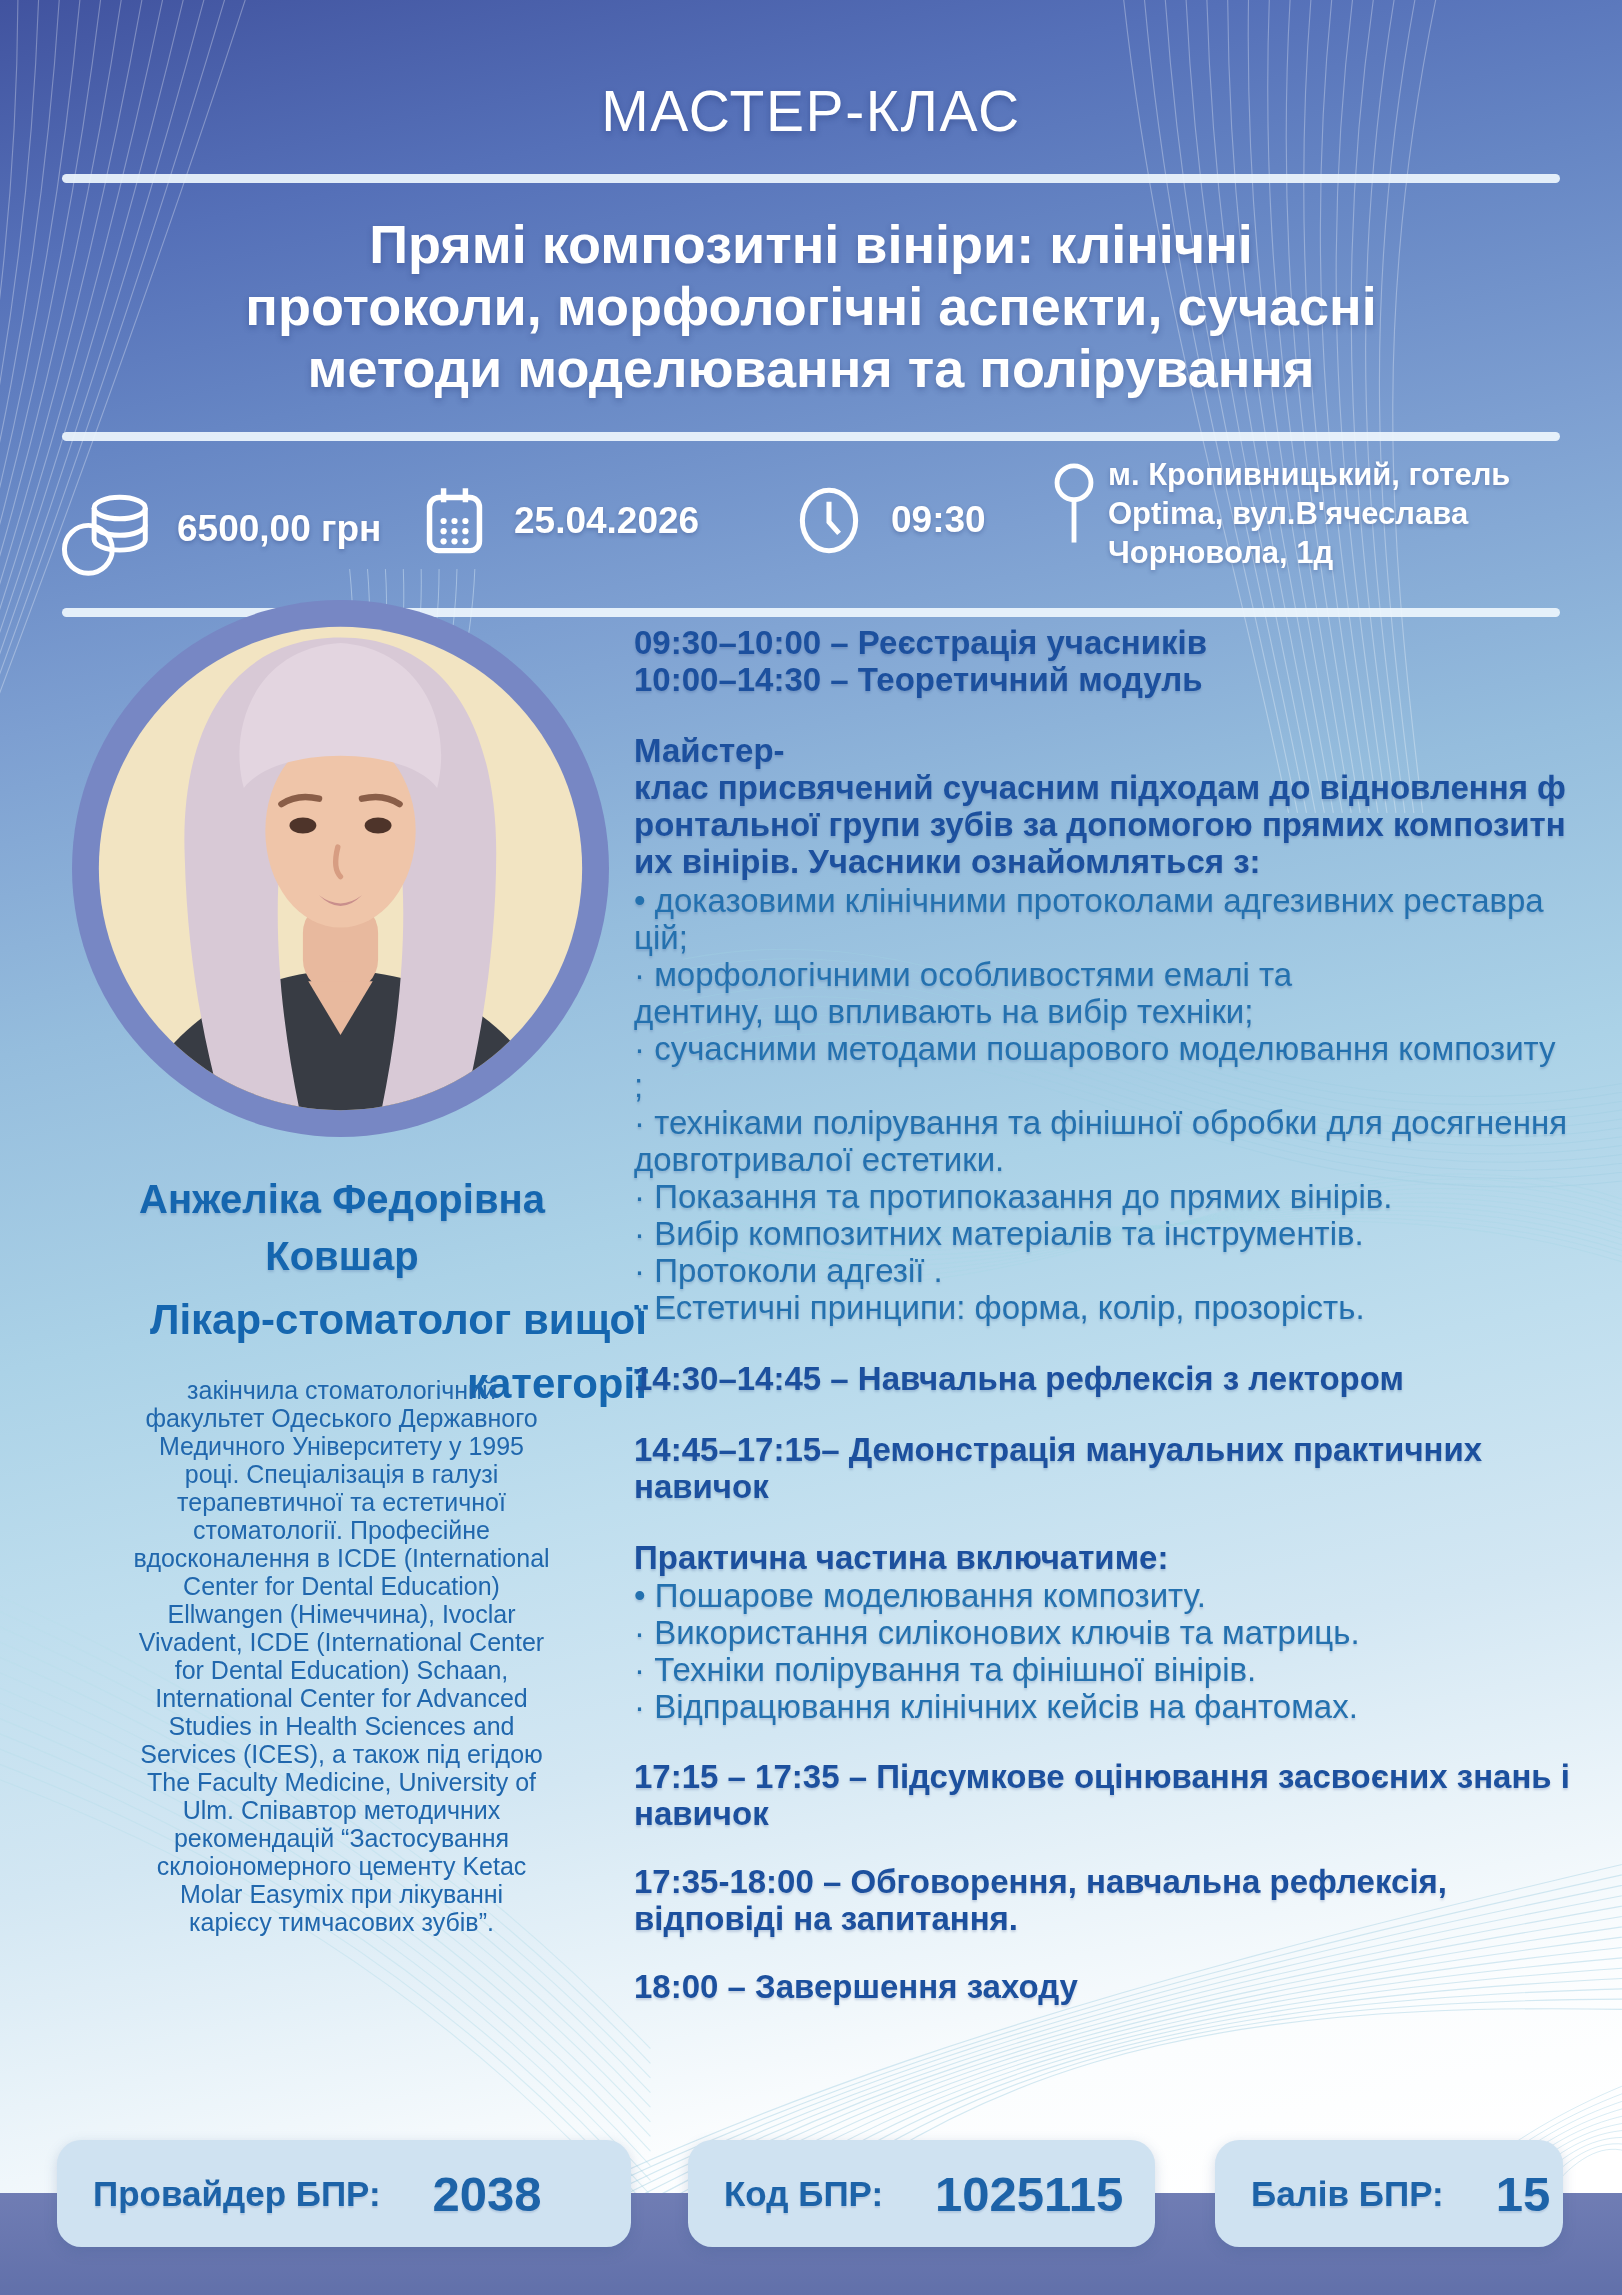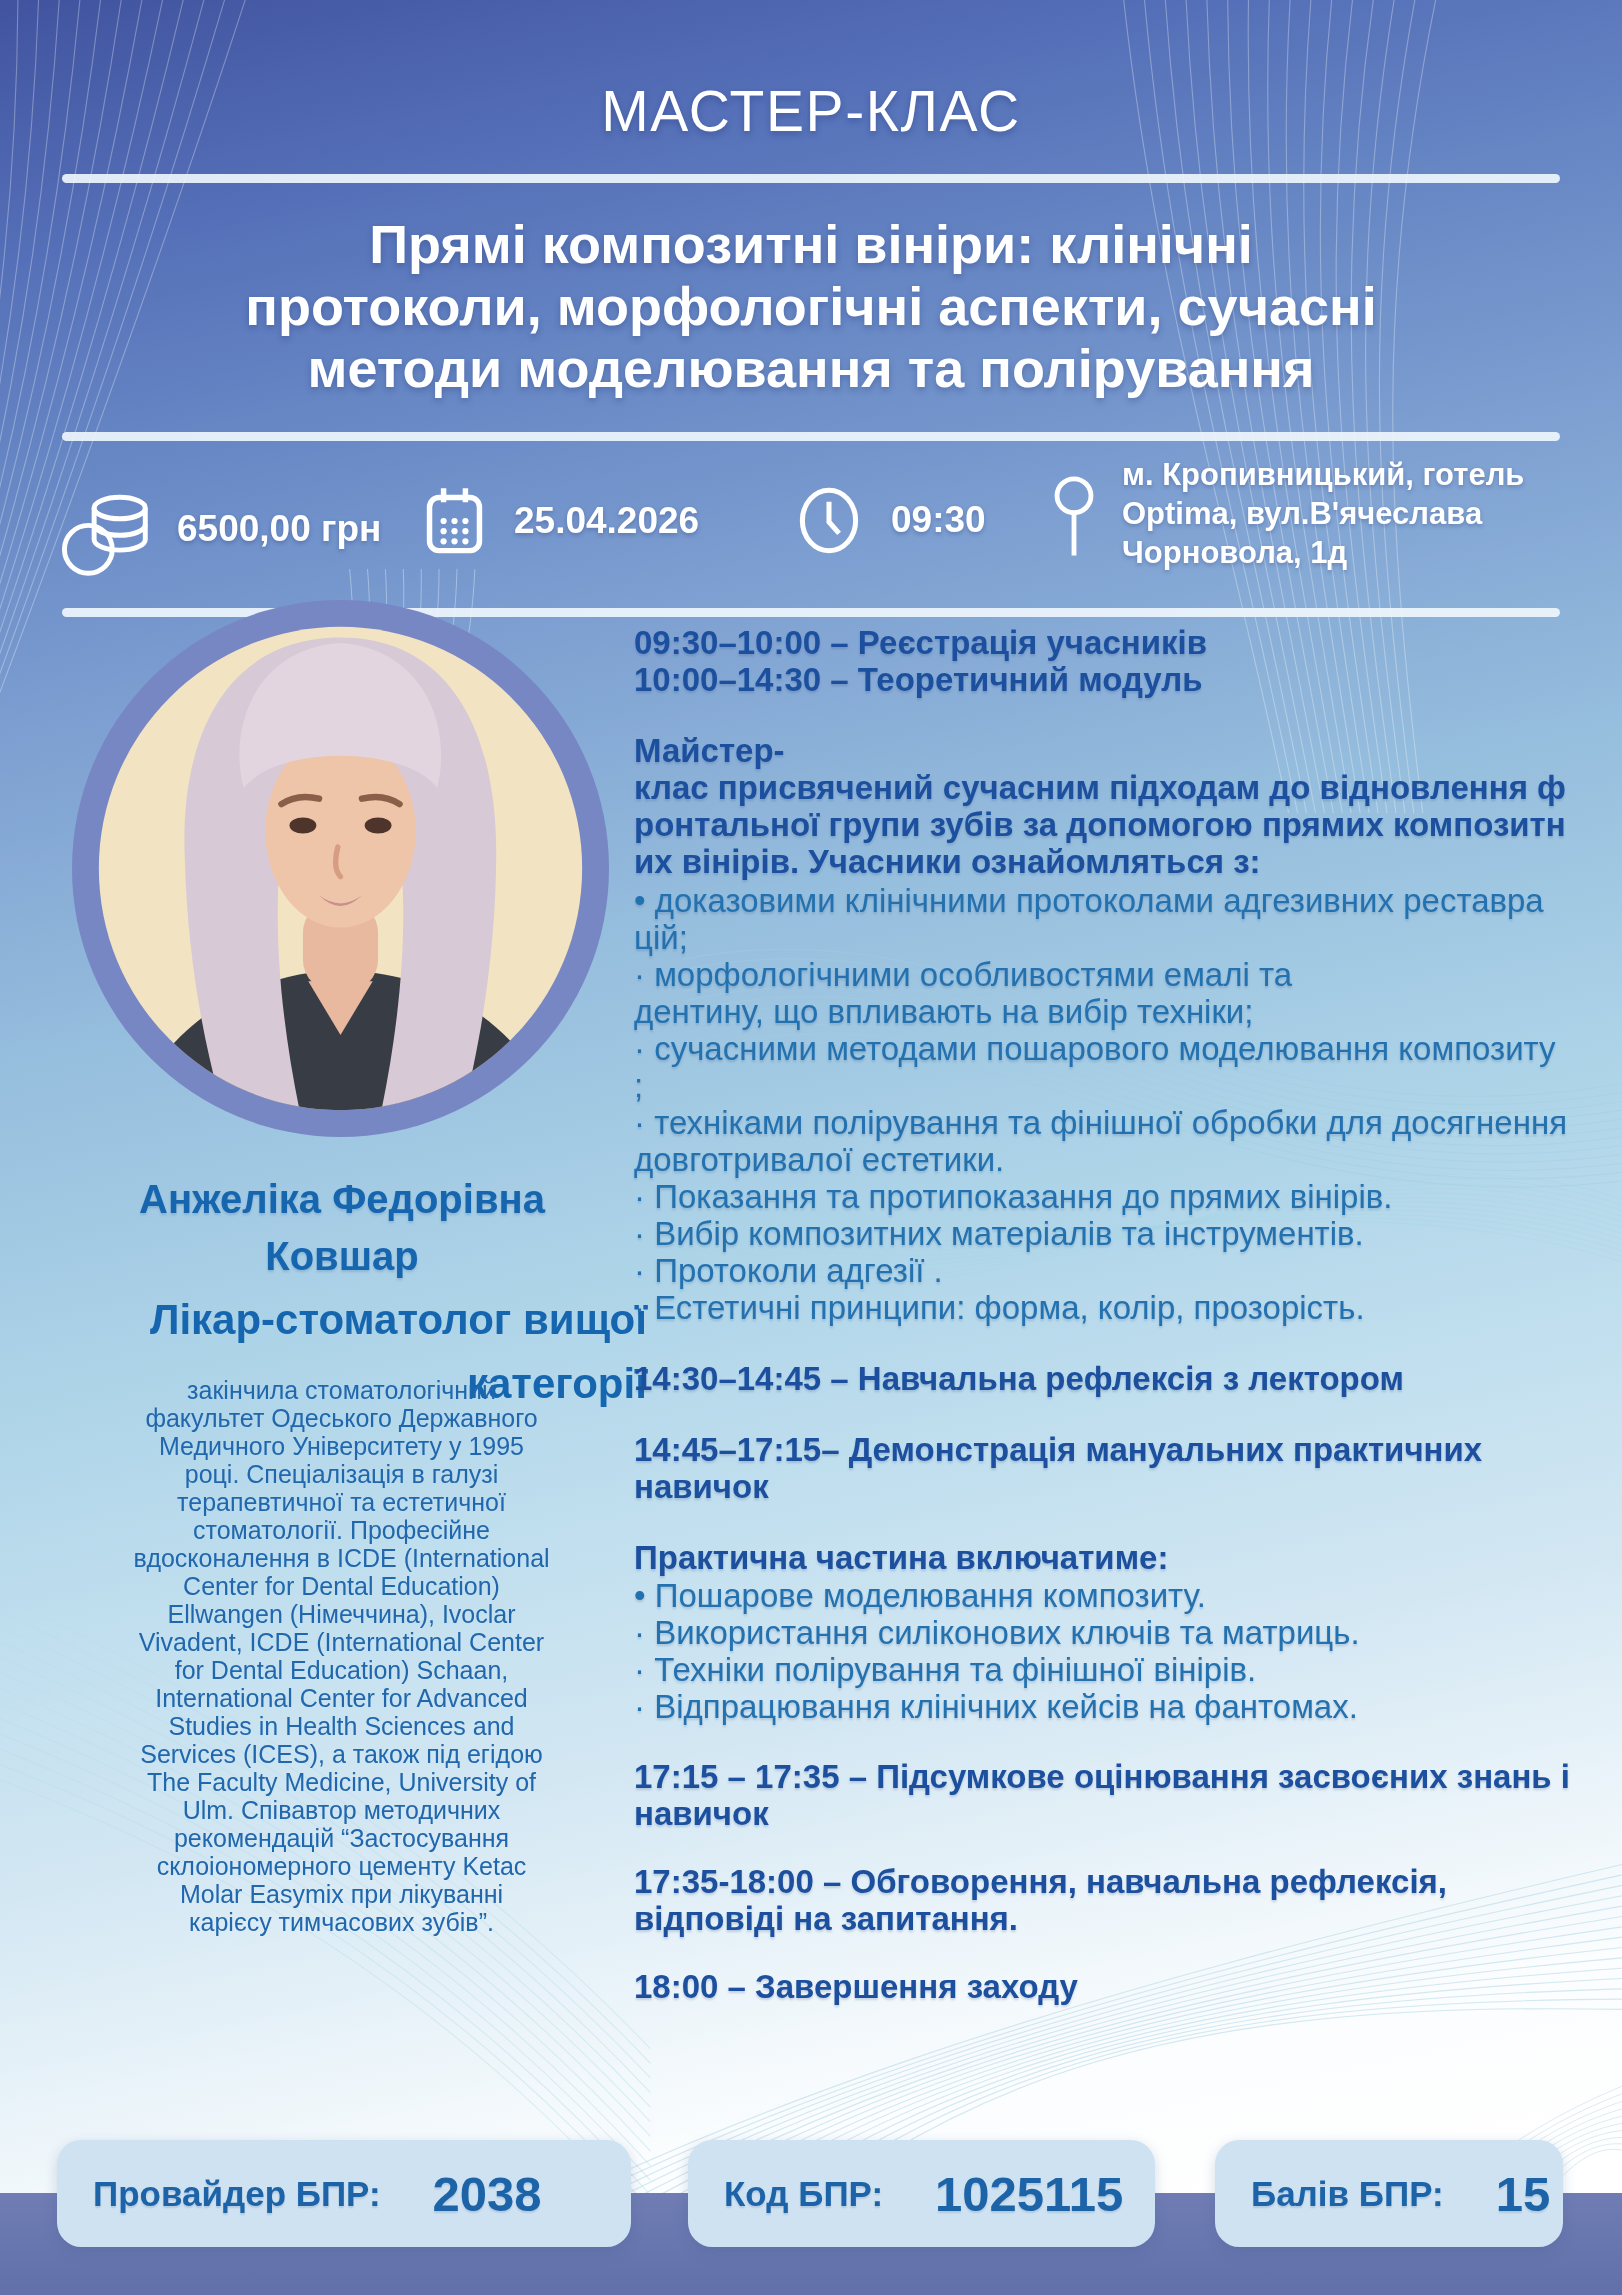--- a/index.html
+++ b/index.html
@@ -202,21 +202,21 @@
   </div>
 
   <div class="info-item" style="left:793px;top:481px;height:78px;gap:26px;">
     <svg width="72" height="75" viewBox="0 0 100 100" fill="none" stroke="#fff" stroke-width="7">
       <ellipse cx="50" cy="50" rx="37" ry="42"></ellipse>
       <path d="M50,24 L50,52 L64,68"></path>
     </svg>
     <span class="info-text">09:30</span>
   </div>
 
-  <div class="info-item" style="left:1053px;top:455px;gap:27px;align-items:flex-end;">
+  <div class="info-item" style="left:1053px;top:455px;gap:13px;align-items:flex-start;">
     <svg width="42" height="104" viewBox="0 0 52 128" fill="none" stroke="#fff" stroke-width="6">
       <circle cx="26" cy="34" r="21"></circle>
       <line x1="26" y1="56" x2="26" y2="108"></line>
     </svg>
     <span class="info-text loc-text">м. Кропивницький, готель
 Optima, вул.В'ячеслава
 Чорновола, 1д</span>
   </div>
 
   <div class="divider d3"></div>

